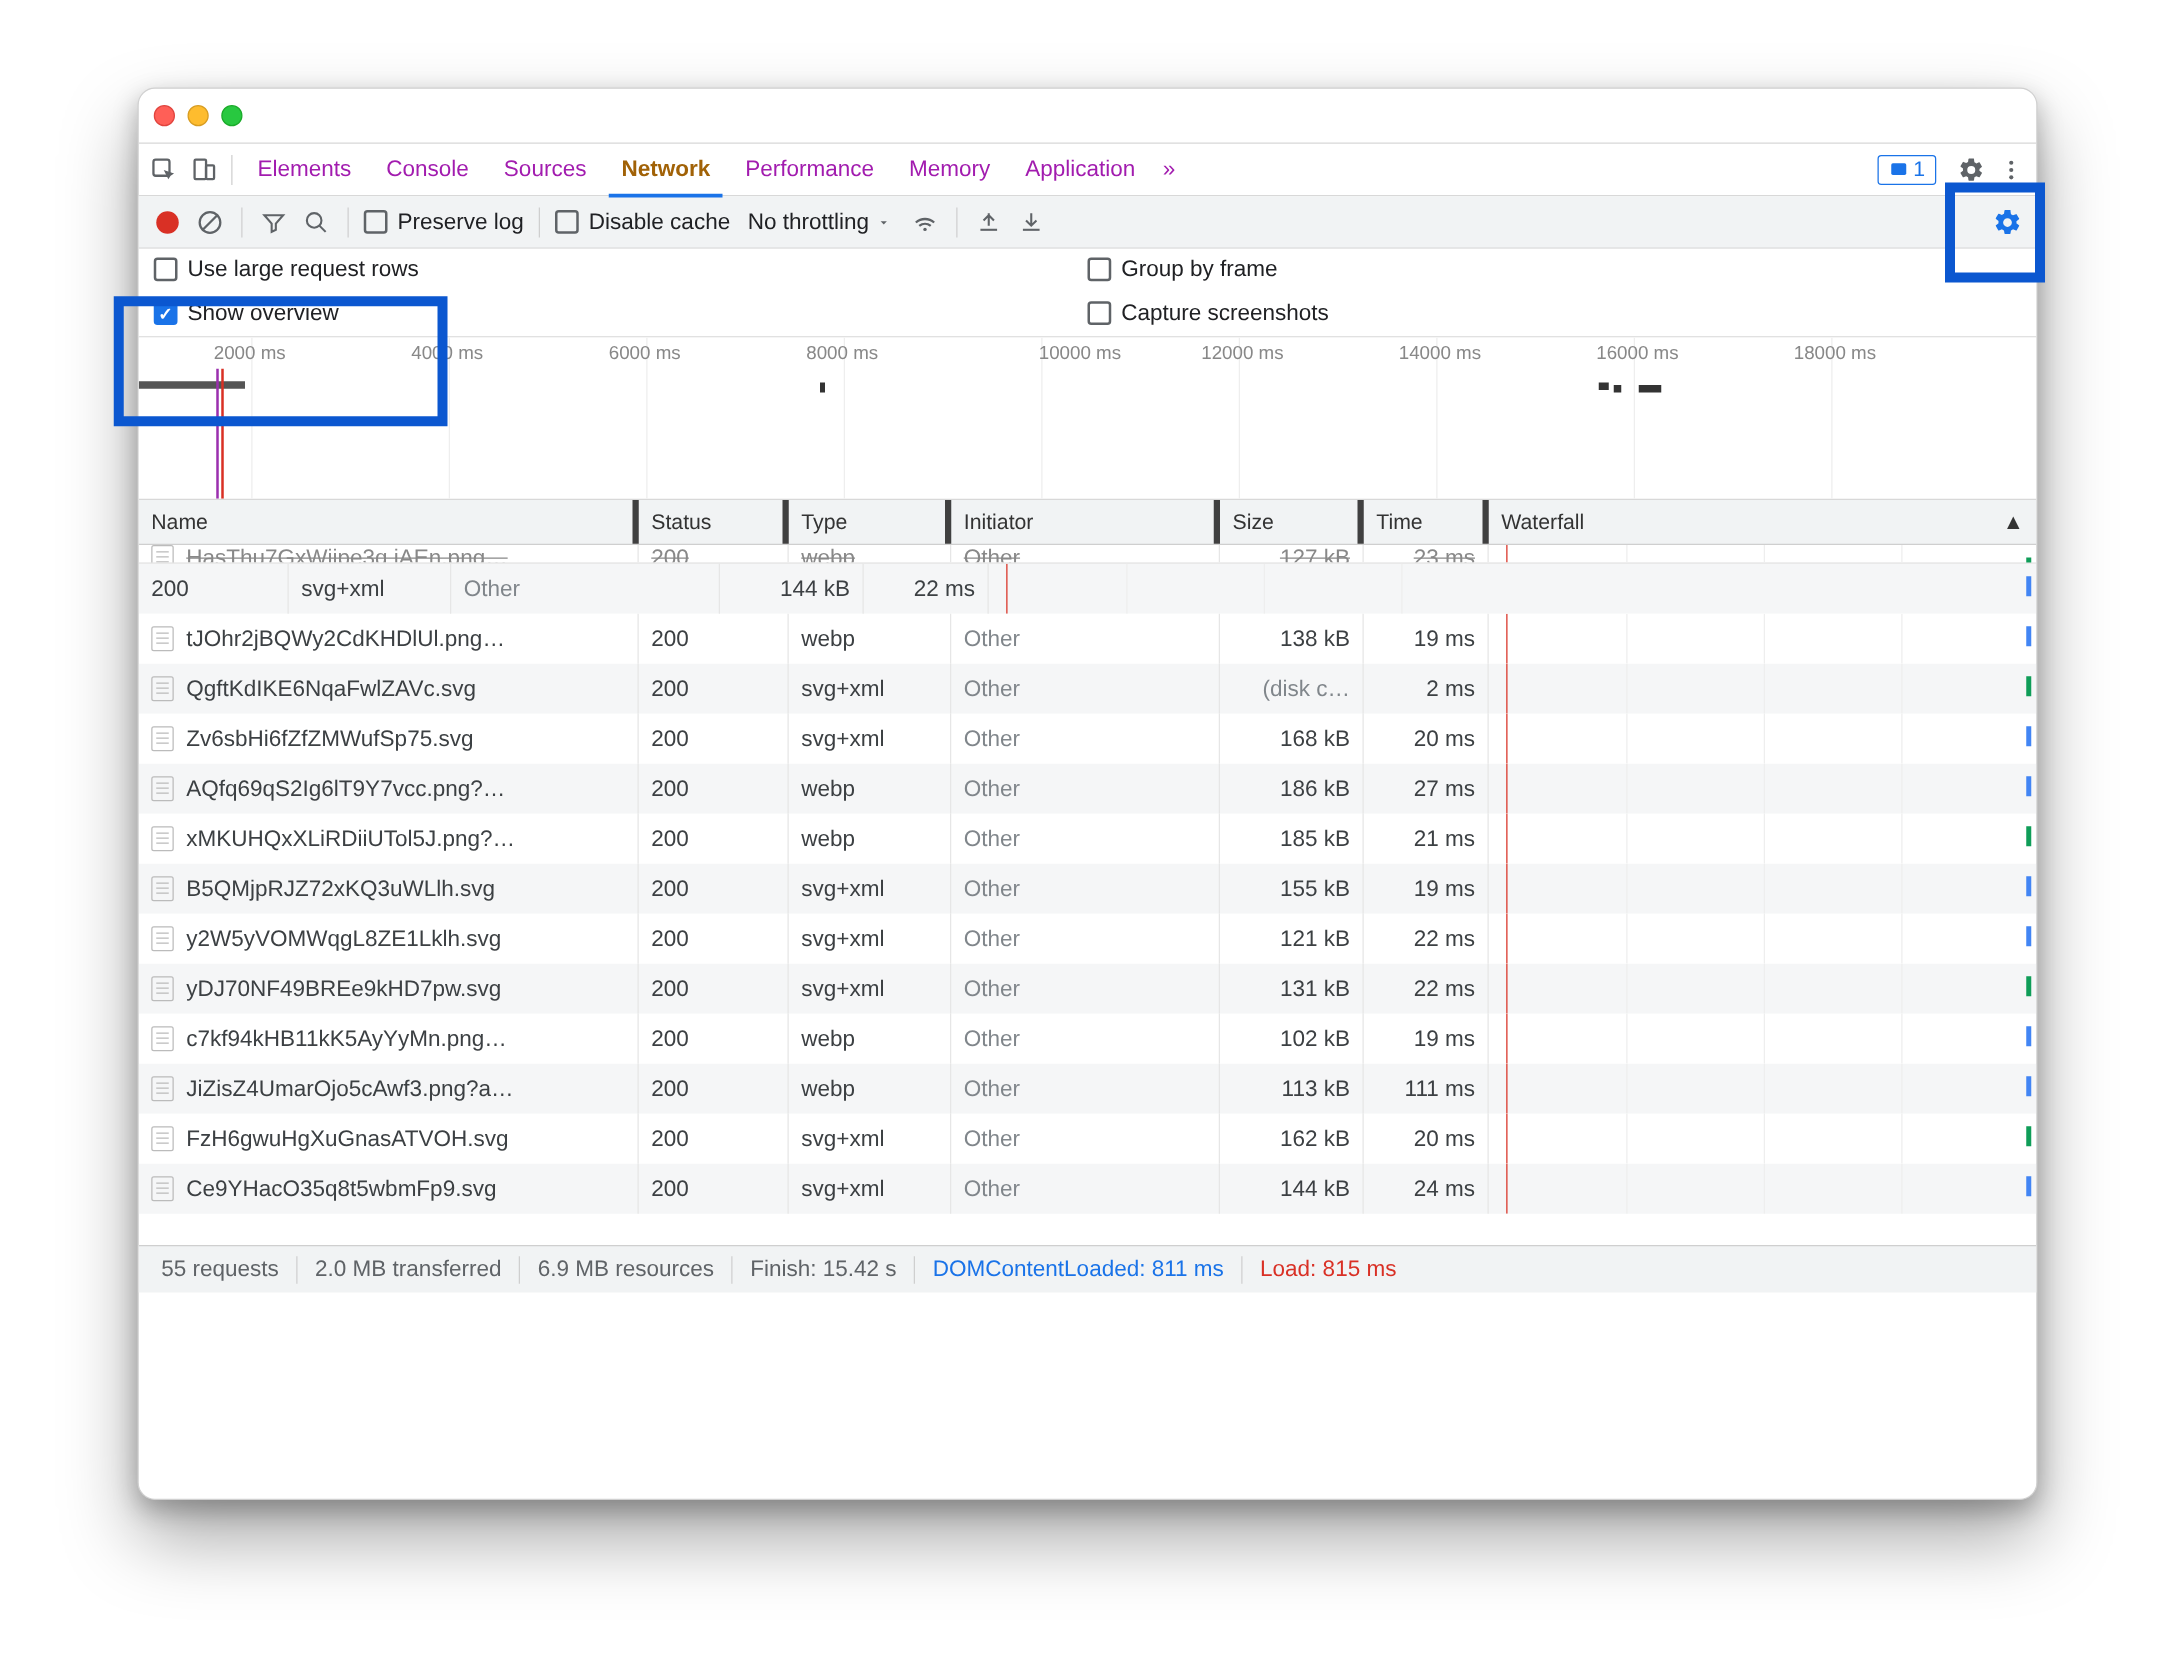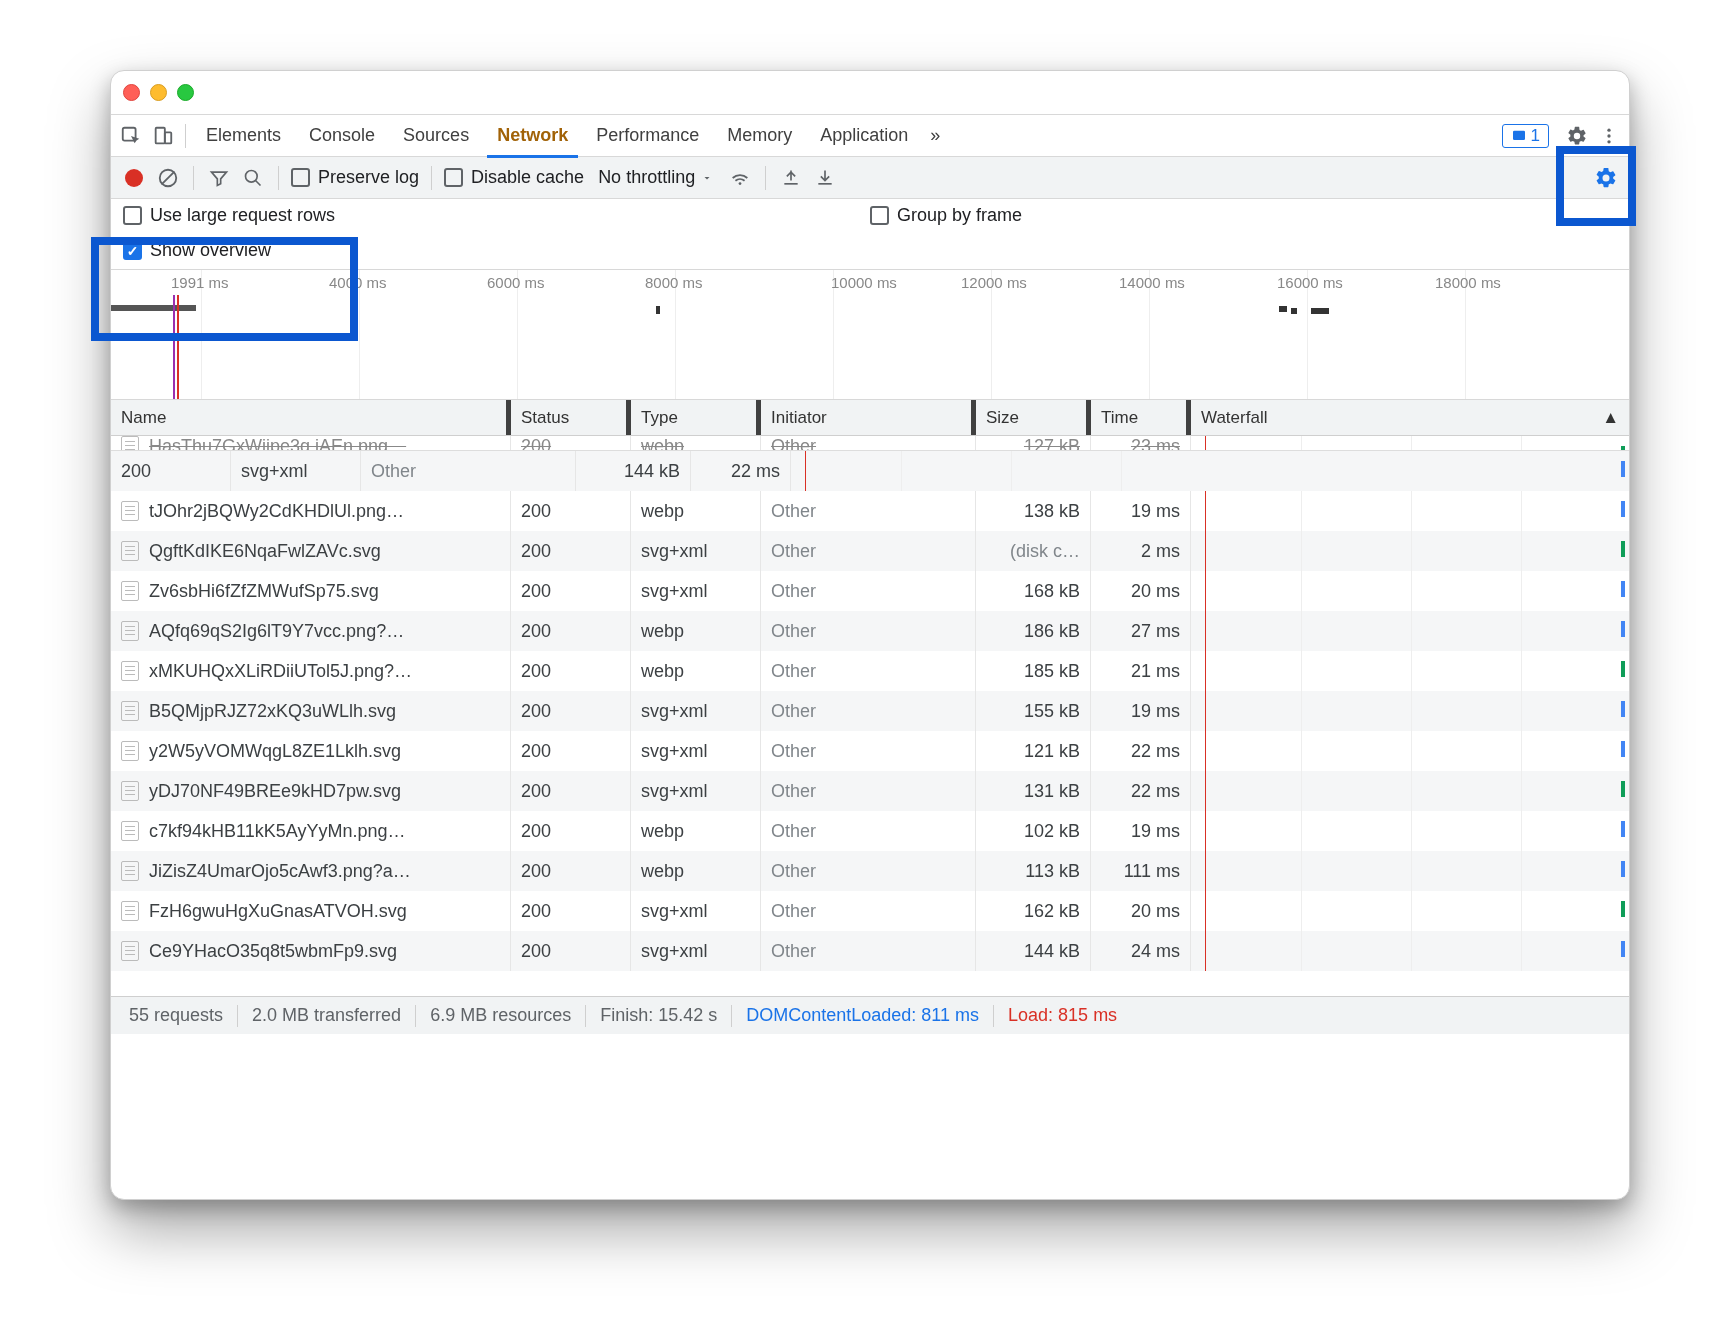--- a/index.html
+++ b/index.html
@@ -7,21 +7,21 @@
   .window-wrap { position: absolute; left: 110px; top: 70px; width: 1520px; height: 1130px; border-radius: 14px; background: #fff; box-shadow: 0 30px 60px rgba(0,0,0,0.35), 0 8px 20px rgba(0,0,0,0.25); overflow: visible; border: 1px solid #d0d0d0; }
   .titlebar { height: 44px; display:flex; align-items:center; padding: 0 12px; border-bottom: 1px solid #d8d8d8; }
   .traffic { display:flex; gap:10px; align-items:center; }
   .tl { width:17px; height:17px; border-radius:50%; }
   .tl.red { background:#ff5f57; border:1px solid #e0443e; }
   .tl.yellow { background:#febc2e; border:1px solid #d89d22; }
   .tl.green { background:#28c840; border:1px solid #1aab29; }
   .title { flex:1; text-align:center; font-weight:600; font-size:19px; color:#333; padding-right:50px; }
   .tabs { height:42px; display:flex; align-items:center; border-bottom:1px solid #d8d8d8; padding: 0 6px; gap: 4px; }
   .tab-icon { width:28px; height:28px; display:flex; align-items:center; justify-content:center; color:#5f6367; }
-  .tab { padding: 0 12px; height:42px; display:flex; align-items:center; font-size:18px; color:#404040; cursor:pointer; position:relative; }
+  .tab { padding: 0 12px; height:42px; display:flex; align-items:center; font-size:18px; color:#a21caf; cursor:pointer; position:relative; }
   .tab.active { color:#a16207; font-weight:700; }
   .tab.active::after { content:""; position:absolute; bottom:-1px; left:2px; right:2px; height:3px; background:#1a73e8; }
   .spacer { flex:1; }
   .badge { display:flex; align-items:center; gap:4px; border:1px solid #1a73e8; color:#1a73e8; padding:1px 8px; border-radius:3px; font-size:17px; font-weight:500; }
   .toolbar { height:42px; display:flex; align-items:center; gap:8px; padding:0 10px; border-bottom:1px solid #d8d8d8; background:#f1f3f4; }
   .tb-btn { width:26px; height:26px; display:flex; align-items:center; justify-content:center; color:#5f6367; }
   .tb-sep { width:1px; height:24px; background:#cfcfcf; margin:0 4px; }
   .rec-dot { width:18px; height:18px; border-radius:50%; background:#d93025; }
   .chk { display:flex; align-items:center; gap:8px; font-size:18px; color:#202124; }
   .chkbox { width:19px; height:19px; border:2px solid #5f6367; border-radius:3px; display:flex; align-items:center; justify-content:center; }
@@ -197,27 +197,31 @@
       <label class="chk">
         <span class="chkbox checked"></span>
         <span>Show overview</span>
       </label>
     </div>
     <div class="options-col">
       <label class="chk">
         <span class="chkbox"></span>
         <span>Group by frame</span>
       </label>
+      <label class="chk">
+        <span class="chkbox"></span>
+        <span>Capture screenshots</span>
+      </label>
     </div>
   </div>
 
   <div class="timeline">
     <div id="timeline-ticks">
         <div class="gridline" style="left: 90px;"></div>
-        <div class="tick" style="left: 60px;">1991 ms</div>
+        <div class="tick" style="left: 60px;">2000 ms</div>
         <div class="gridline" style="left: 248px;"></div>
         <div class="tick" style="left: 218px;">4000 ms</div>
         <div class="gridline" style="left: 406px;"></div>
         <div class="tick" style="left: 376px;">6000 ms</div>
         <div class="gridline" style="left: 564px;"></div>
         <div class="tick" style="left: 534px;">8000 ms</div>
         <div class="gridline" style="left: 722px;"></div>
         <div class="tick" style="left: 720px;">10000 ms</div>
         <div class="gridline" style="left: 880px;"></div>
         <div class="tick" style="left: 850px;">12000 ms</div>

